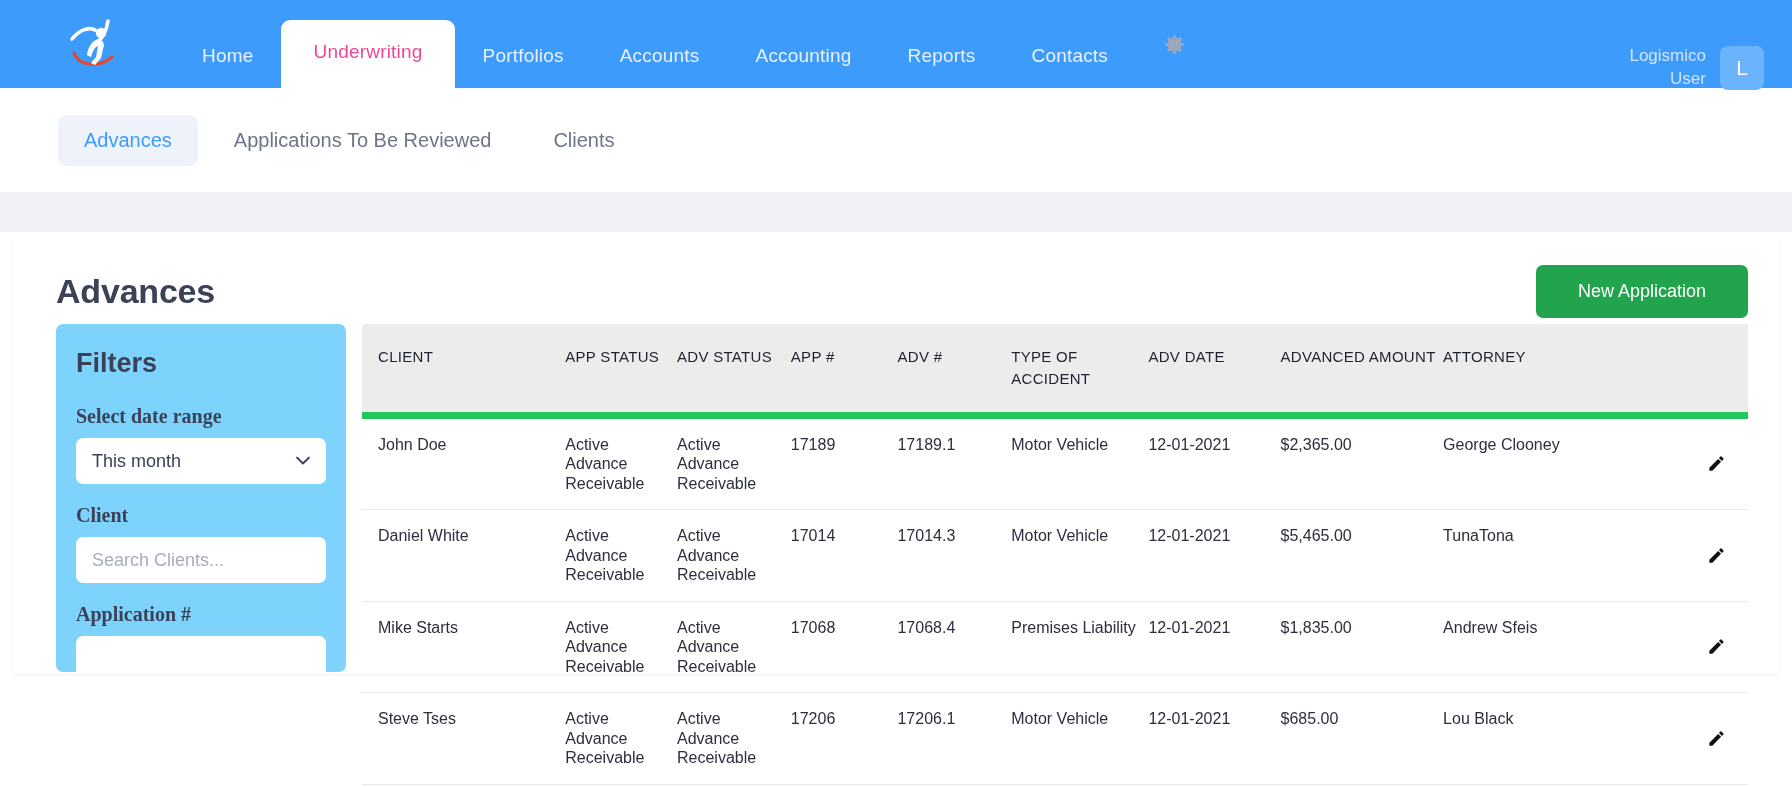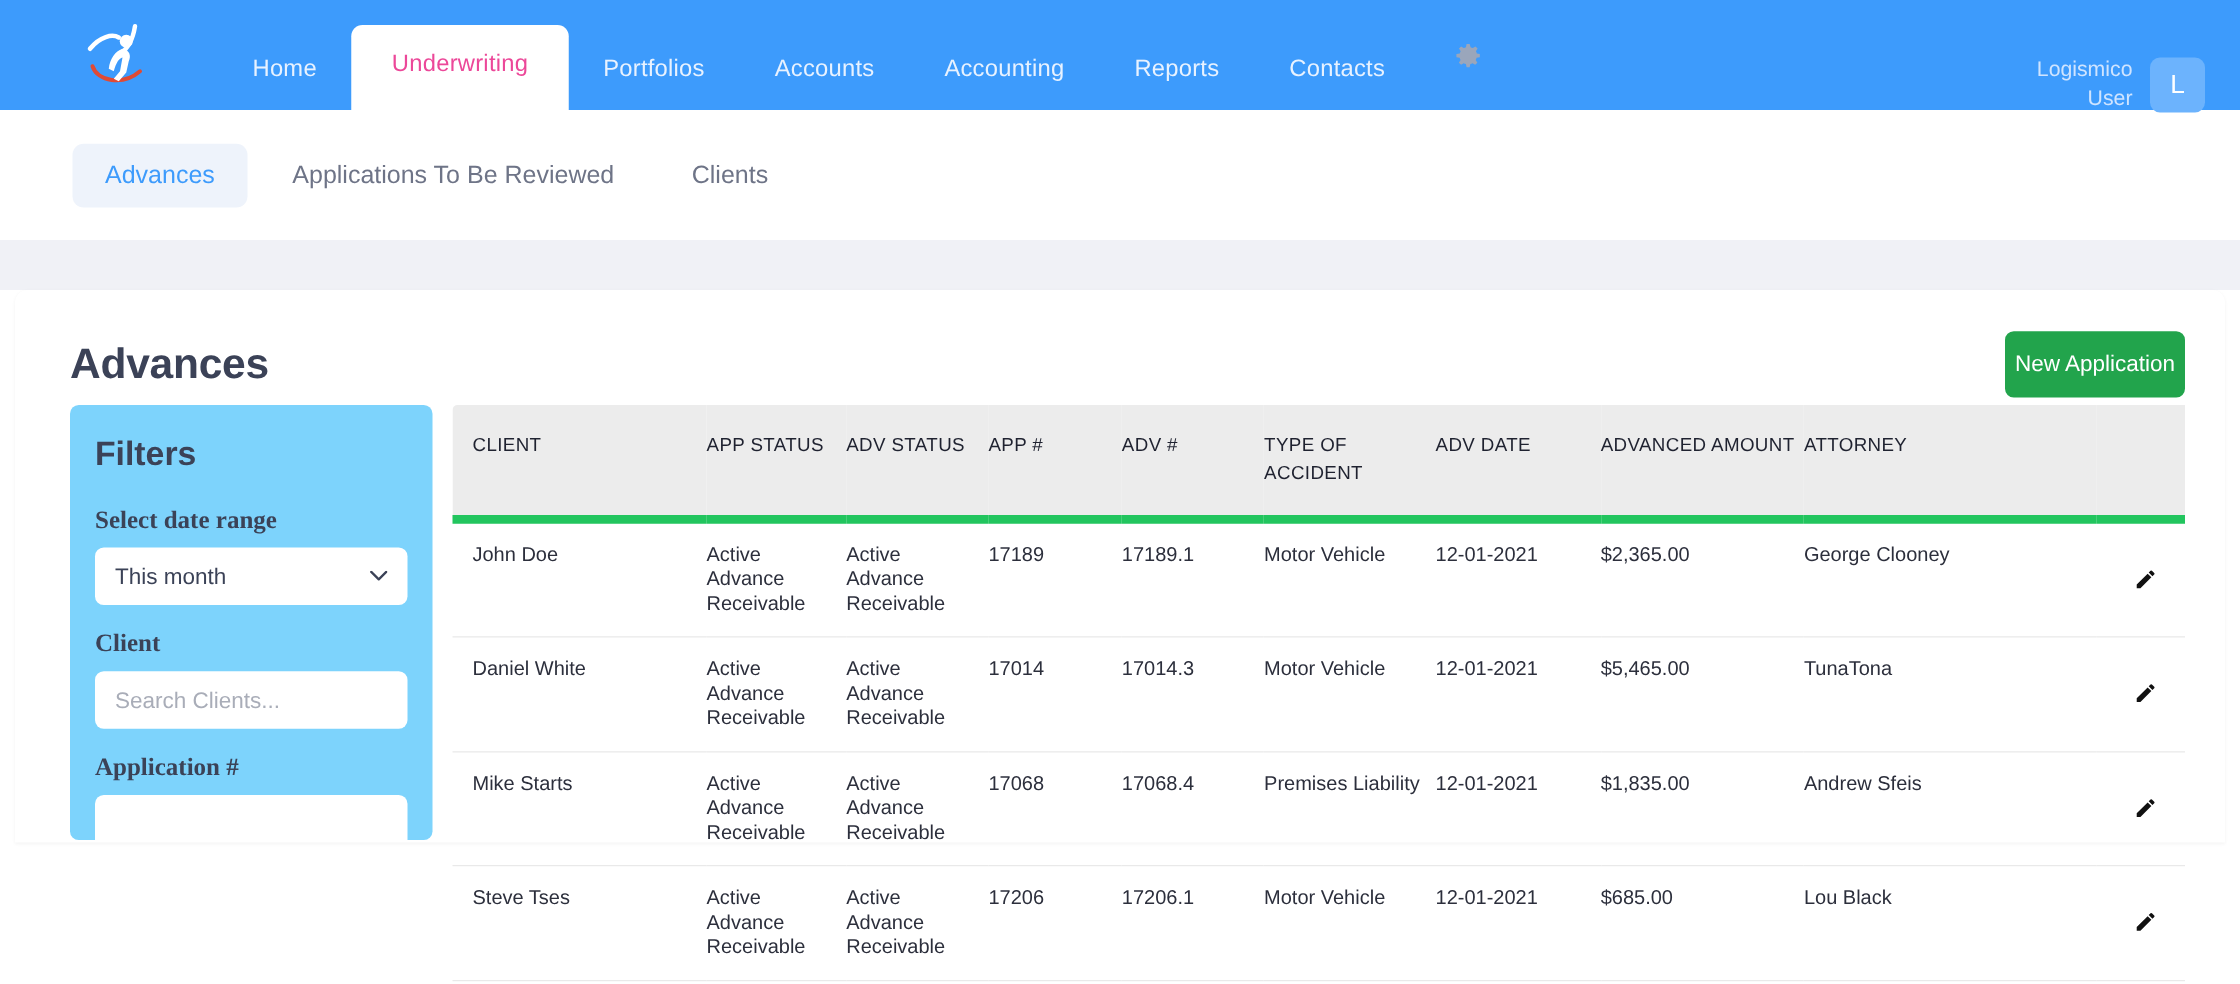--- a/index.html
+++ b/index.html
@@ -139,21 +139,21 @@
     font-weight: bold;
     color: #3b4257;
     letter-spacing: -0.2px;
   }
   .new-app-btn {
     background: #22a44c;
     color: #fff;
     font-size: 18px;
     border: none;
     border-radius: 7px;
-    padding: 16px 8px;
+    padding: 16px 42px;
     cursor: pointer;
     white-space: nowrap;
   }
 
   .body-row { display: flex; gap: 16px; padding: 0 10px 0 22px; }
 
   
   .filters {
     width: 290px;
     flex: 0 0 290px;

